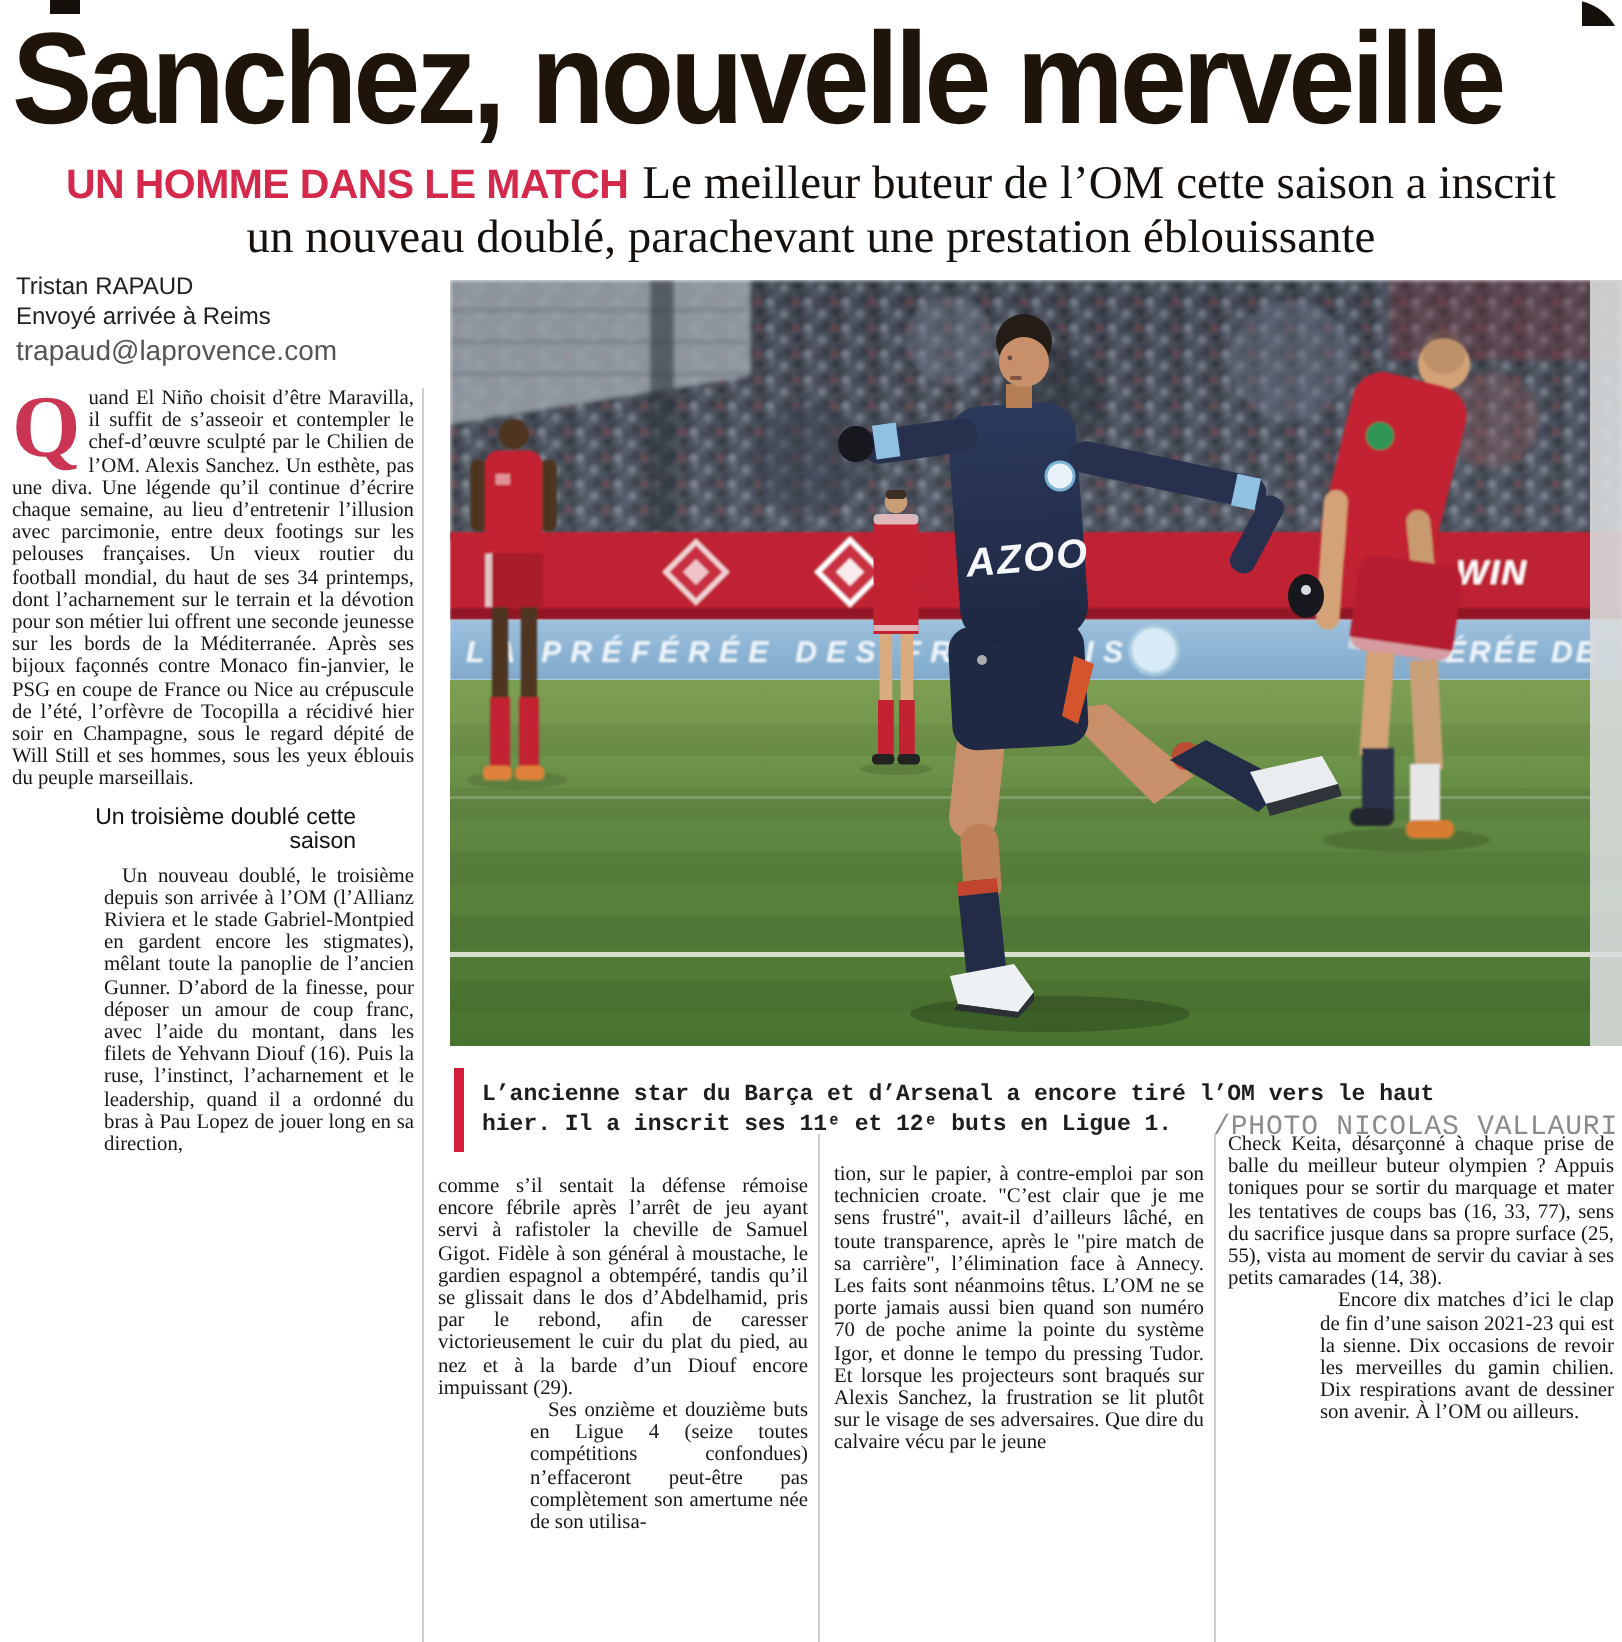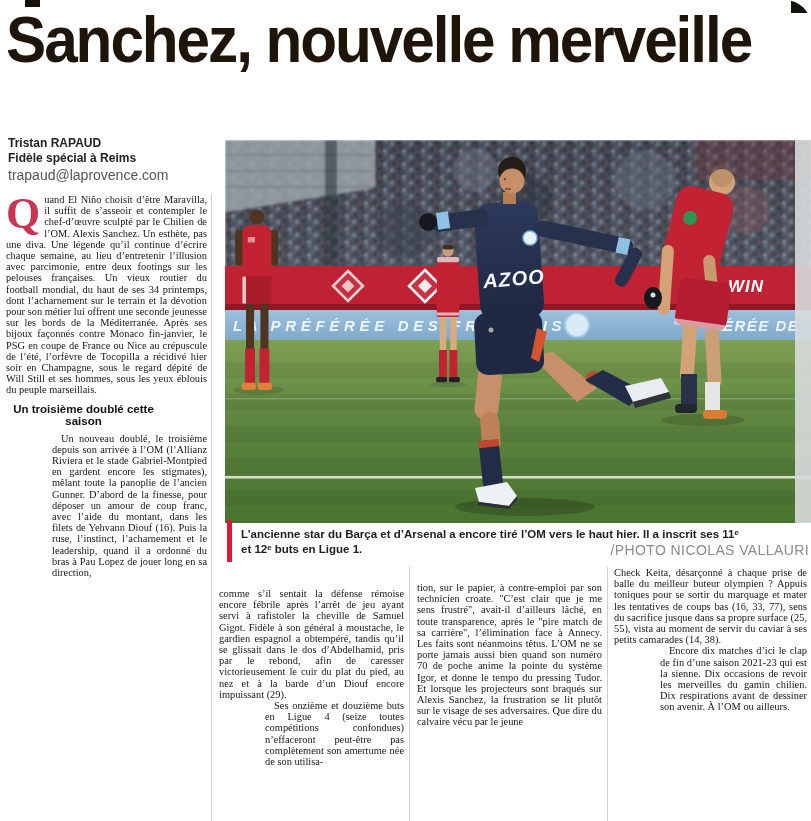--- a/index.html
+++ b/index.html
@@ -16,65 +16,69 @@
     font-family:"Liberation Sans",sans-serif;font-weight:bold;font-size:58px;
     letter-spacing:-2px;color:var(--hl);transform:scale(1.04,1.12);transform-origin:left top;}
 
   .deck{position:absolute;left:0;top:79px;width:811px;text-align:center;
     font-size:23.5px;line-height:27px;color:#15100c;}
   .kicker{font-family:"Liberation Sans",sans-serif;font-weight:bold;font-size:20.5px;
     color:var(--red);letter-spacing:-.3px;margin-right:7px;}
 
   .byline{position:absolute;left:8px;top:136px;width:200px;
     font-family:"Liberation Sans",sans-serif;}
-  .byline .author,.byline .role{font-weight:bold;font-size:12px;line-height:15px;color:#222;}
+  .byline .author,.byline .role{font-weight:normal;font-size:12px;line-height:15px;color:#222;}
   .byline .email{font-size:14px;line-height:15px;color:#555;margin-top:2px;}
 
   .rule{position:absolute;width:1px;background:#cfcfcf;}
   .rule1{left:211px;top:194px;height:627px;}
   .rule2{left:409px;top:567px;height:254px;}
   .rule3{left:607px;top:567px;height:254px;}
 
   .col{position:absolute;font-size:10.4px;line-height:11.2px;text-align:justify;
     color:#161616;overflow:hidden;}
   .col p{margin:0;}
   .col p.indent{text-indent:9px;margin-left:46px;}
   .col1{left:6px;top:194px;width:201px;height:627px;}
   .col2{left:219px;top:588px;width:185px;height:254px;}
   .col3{left:417px;top:582px;width:185px;height:254px;}
   .col4{left:614px;top:567px;width:193px;height:254px;}
   .dropcap{float:left;font-weight:bold;font-size:44px;line-height:35px;
     color:var(--dropcap);margin:2px 4px 0 0;}
-  .subhead{font-family:"Liberation Sans",sans-serif;font-weight:bold;font-size:11.5px;
-    line-height:12.5px;color:#101010;margin:7px 0 5px;max-width:155px;text-align:center;}
+  .subhead{font-family:"Liberation Sans",sans-serif;font-weight:normal;font-size:11.5px;
+    line-height:12.5px;color:#101010;margin:7px 17px 5px;max-width:155px;text-align:right;}
 
   .photo{position:absolute;left:225px;top:140px;width:586px;height:383px;overflow:hidden;}
   .photo svg{display:block;width:100%;height:100%;}
 
-  .caption{position:absolute;left:225px;top:526px;width:586px;height:40px;
-    font-family:Liberation Sans, sans-serif;font-weight:bold;font-size:11.5px;
+  .caption{position:absolute;left:225px;top:540px;width:586px;height:40px;
+    font-family:Liberation Mono, monospace;font-weight:bold;font-size:11.5px;
     line-height:14.5px;color:#1d1d1d;box-sizing:border-box;padding:1px 12px 0 16px;}
   .caption .bar{position:absolute;left:2px;top:-6px;width:5px;height:42px;background:var(--bar);}
   .caption .cap-text{display:block;max-width:505px;}
   .caption .credit{position:absolute;right:2px;top:17px;font-weight:normal;
     font-size:14px;letter-spacing:.4px;color:#8b8b8b;}
 </style>
 </head>
 <body>
 
 <div class="page">
   <div class="crop-mark left"></div>
   <div class="crop-mark right"></div>
 
   <h1 class="headline">Sanchez, nouvelle merveille</h1>
 
+  <div class="deck">
+    <span class="kicker">UN HOMME DANS LE MATCH</span><span>Le meilleur buteur de l’OM cette saison a inscrit</span><br>
+    <span>un nouveau doublé, parachevant une prestation éblouissante</span>
+  </div>
 
   <div class="byline">
     <div class="author">Tristan RAPAUD</div>
-    <div class="role">Fidèle spécial à Reims</div>
+    <div class="role">Envoyé arrivée à Reims</div>
     <div class="email">trapaud@laprovence.com</div>
   </div>
 
   <div class="rule rule1"></div>
   <div class="rule rule2"></div>
   <div class="rule rule3"></div>
 
   <div class="photo">
     <svg viewBox="0 0 586 383" preserveAspectRatio="none">
       <defs>

